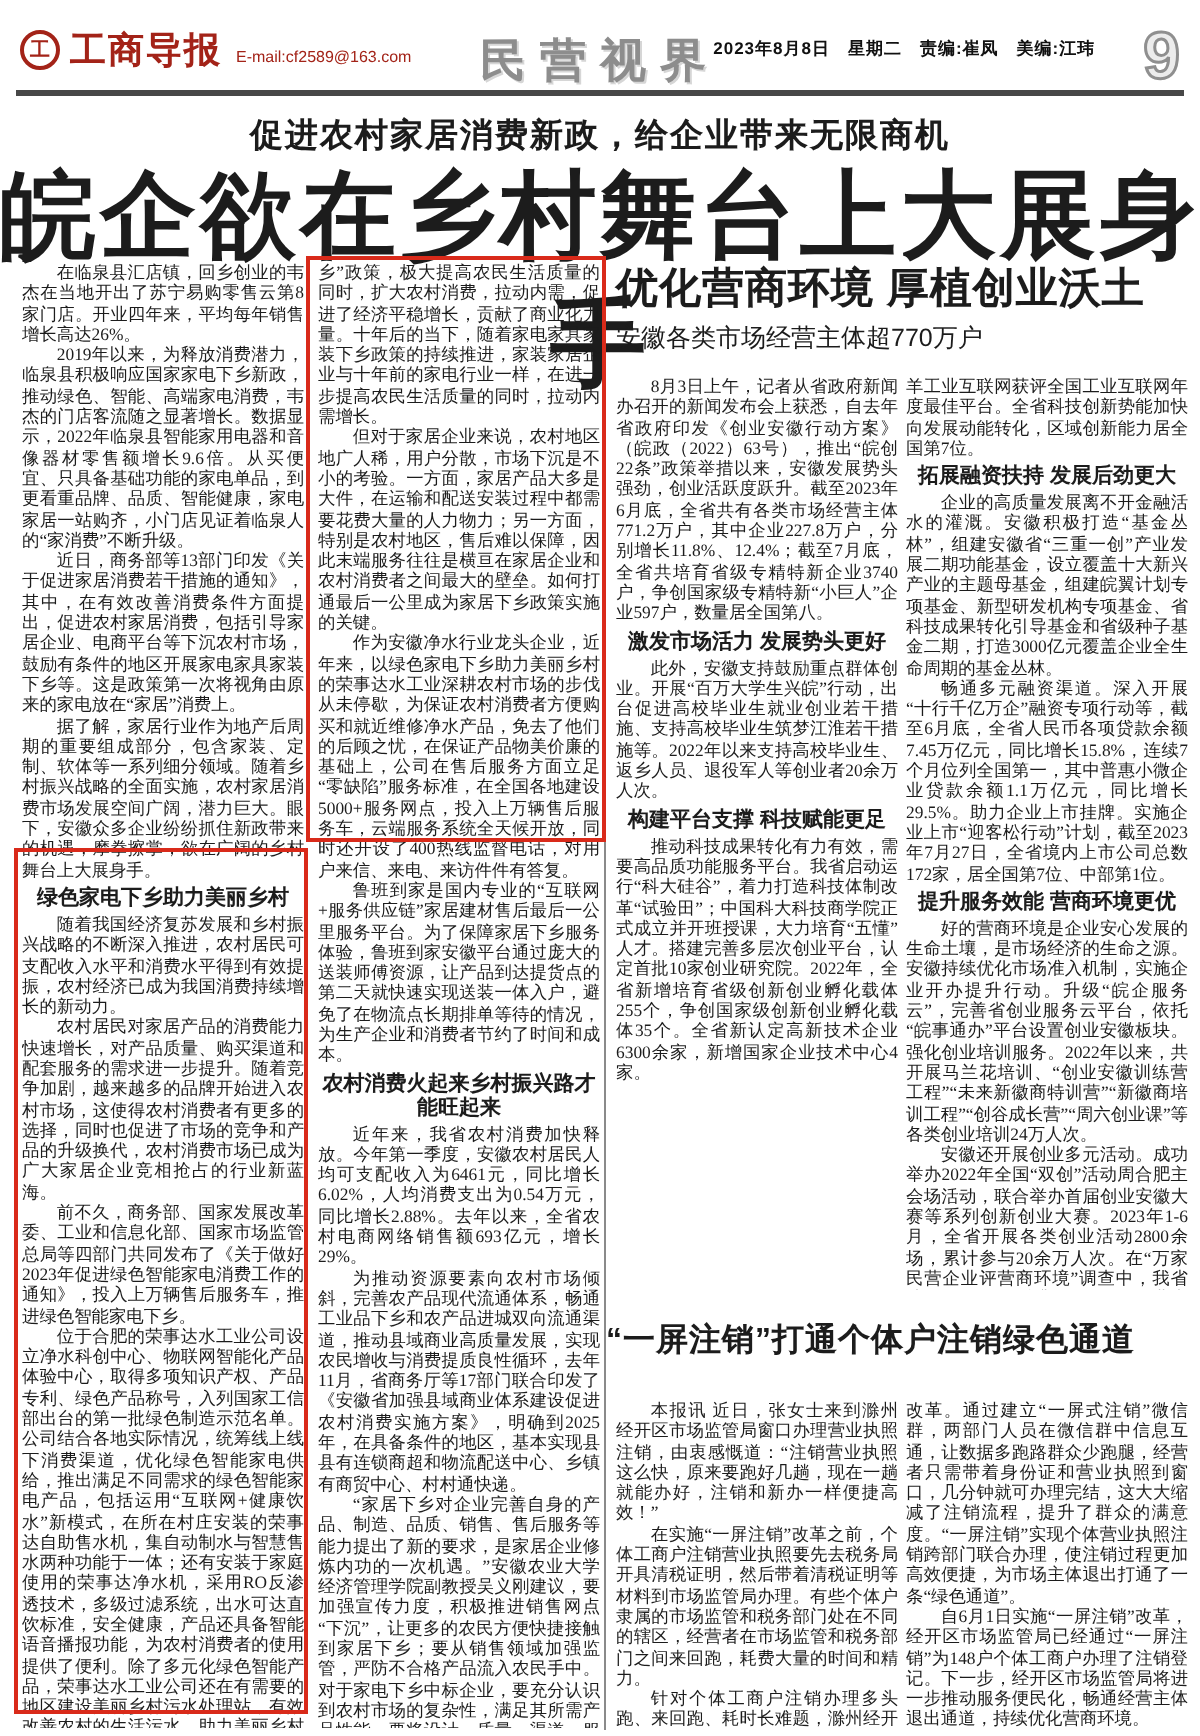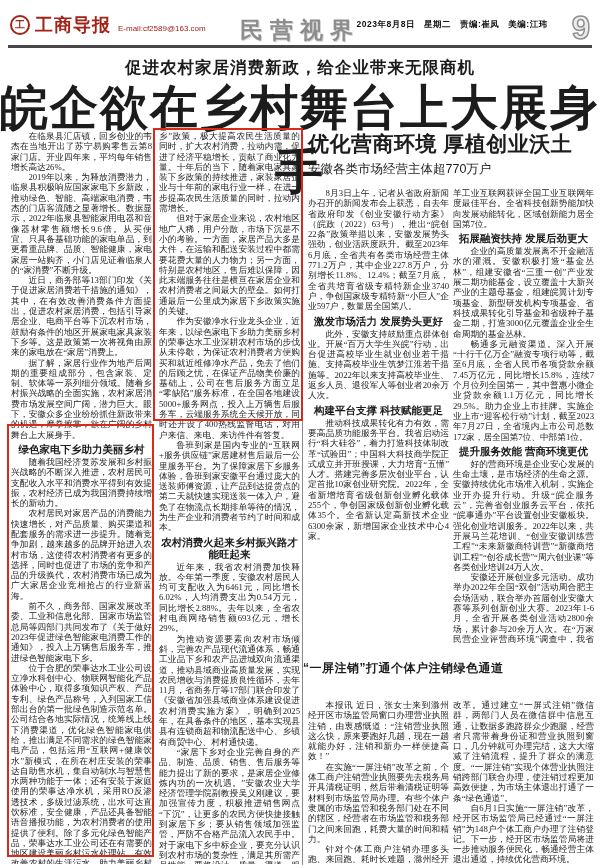--- a/index.html
+++ b/index.html
@@ -55,21 +55,21 @@
   
   .right-article{position:absolute;left:308px;top:130px;width:284px;height:515px;}
   .ra-title{font-size:21px;font-weight:900;letter-spacing:.5px;
     font-family:"Liberation Sans",sans-serif;}
   .ra-subtitle{font-size:12.5px;font-weight:normal;margin-top:3px;
     font-family:"Liberation Sans",sans-serif;}
   #right-col1{left:308px;top:188px;height:457px;}
   #right-col2{left:453px;top:188px;height:457px;}
   
   .bottom-headline{position:absolute;left:303px;top:660px;width:290px;
-    font-size:12px;font-weight:900;letter-spacing:.5px;text-align:justify;
+    font-size:16px;font-weight:900;letter-spacing:.5px;text-align:justify;
     font-family:"Liberation Sans",sans-serif;}
   #bottom-col1{left:308px;top:700px;height:164px;}
   #bottom-col2{left:453px;top:700px;height:164px;}
   
   .red-box{position:absolute;border:2px solid var(--accent-red);pointer-events:none;z-index:5;}
   #red-box-col2{left:153px;top:128px;width:150px;height:293px;}
   #red-box-col1{left:7px;top:424px;width:147px;height:433px;}
 </style>
 </head>
 <body>

